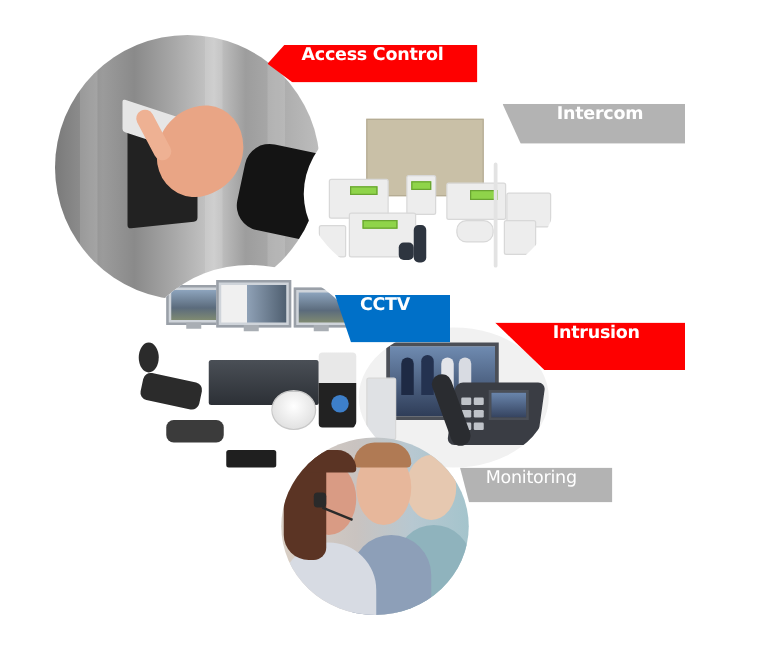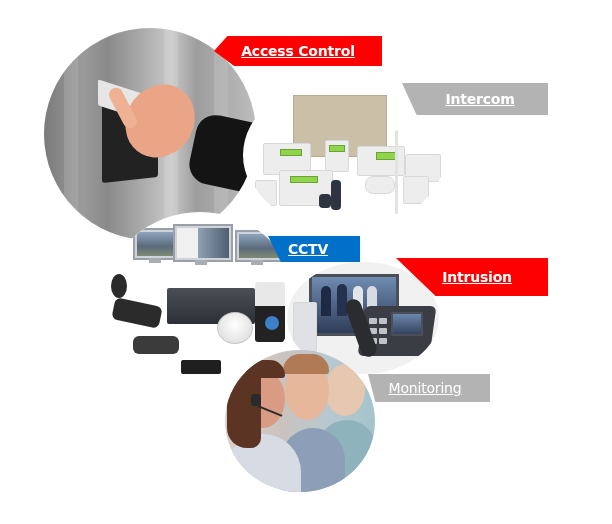--- a/index.html
+++ b/index.html
@@ -2,22 +2,22 @@
 <html><head>
 <meta charset="utf-8">
 <style>
   html, body { margin:0; padding:0; background:#ffffff; }
   body { width:612px; height:524px; position:relative; overflow:hidden; font-family:"DejaVu Sans", "Liberation Sans", sans-serif; }
   .stage { position:absolute; left:0; top:0; width:612px; height:524px; }
 
   .circle { position:absolute; border-radius:50%; overflow:hidden; }
 
   
-  .label { position:absolute; height:30px; display:flex; align-items:center; justify-content:center;
-           color:#ffffff; font-weight:bold; font-size:14px; letter-spacing:-0.2px;text-decoration:underline; }
+  .label { position:absolute; height:30px; display:flex; justify-content:center;
+           color:#ffffff; font-weight:bold; font-size:14px; letter-spacing:-0.2px; }
   .label.red { background:#fe0000; }
   .label.grey { background:#b3b3b3; }
   .label.blue { background:#0070c8; }
 
   
   #c-access { left:44px; top:28px; width:212px; height:212px;
     background: linear-gradient(90deg,#7a7a7a 0%,#9b9b9b 18%,#8a8a8a 30%,#a8a8a8 45%,#c8c8c8 60%,#9d9d9d 72%,#bdbdbd 100%); }
   #c-access .slat { position:absolute; top:0; bottom:0; width:14px; background:rgba(255,255,255,0.13); }
   #c-access .reader { position:absolute; left:58px; top:68px; width:56px; height:84px; background:#222; border-radius:3px; transform:skewY(-6deg); }
   #c-access .reader-top { position:absolute; left:54px; top:60px; width:54px; height:26px; background:#e6e6e6; transform:skewY(18deg); border-radius:2px; }
@@ -151,21 +151,21 @@
   </div>
 
   <div class="label red" style="left:214px; top:36px; width:168px; clip-path:polygon(0 50%,8% 0,100% 0,100% 100%,12% 100%);">
     <span>Access Control</span>
   </div>
 
   <div class="label grey" style="left:402px; top:83px; width:146px; height:32px; clip-path:polygon(0 0,100% 0,100% 100%,10% 100%);">
     <span style="margin-left:10px;">Intercom</span>
   </div>
 
-  <div class="label blue" style="left:268px; top:236px; width:92px; height:26px; clip-path:polygon(0 0,100% 0,100% 100%,14% 100%);">
+  <div class="label blue" style="left:268px; top:236px; width:92px; height:38px; clip-path:polygon(0 0,100% 0,100% 100%,14% 100%);">
     <span style="margin-left:-12px;">CCTV</span>
   </div>
 
   <div class="label red" style="left:396px; top:258px; width:152px; height:38px; clip-path:polygon(0 0,100% 0,100% 100%,26% 100%);">
     <span style="margin-left:10px;">Intrusion</span>
   </div>
 
   <div class="label grey" style="left:368px; top:374px; width:122px; height:28px; clip-path:polygon(0 0,100% 0,100% 100%,6% 100%);">
     <span style="margin-left:-8px; font-weight:normal;">Monitoring</span>
   </div>

